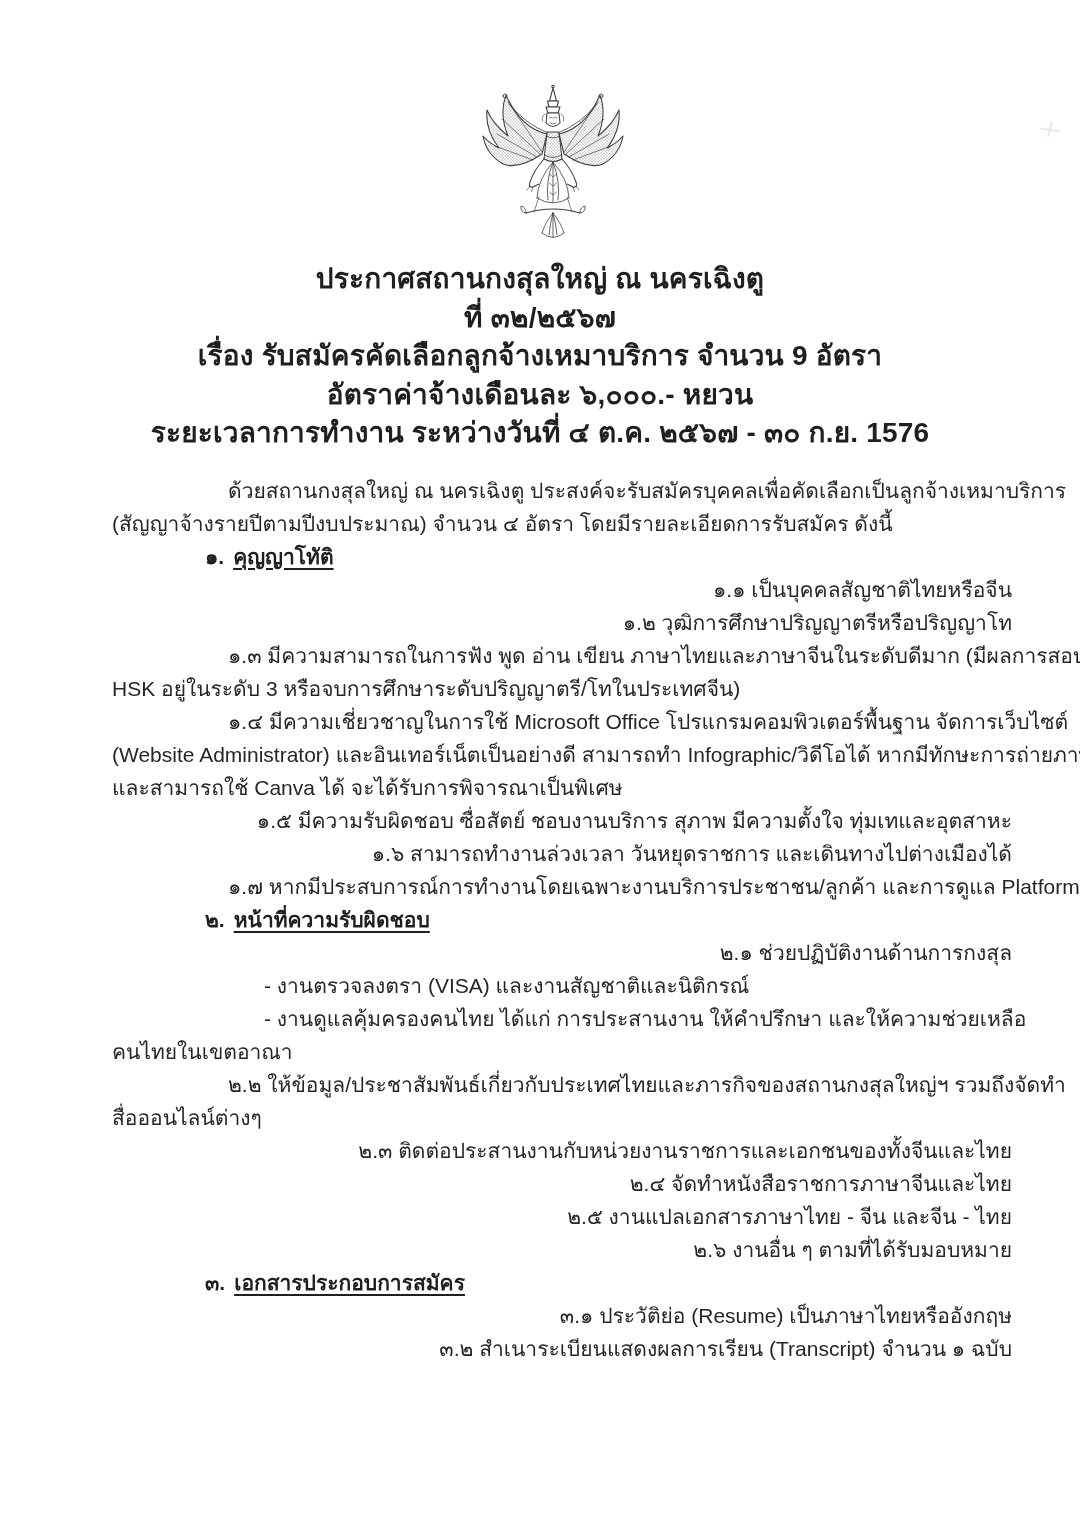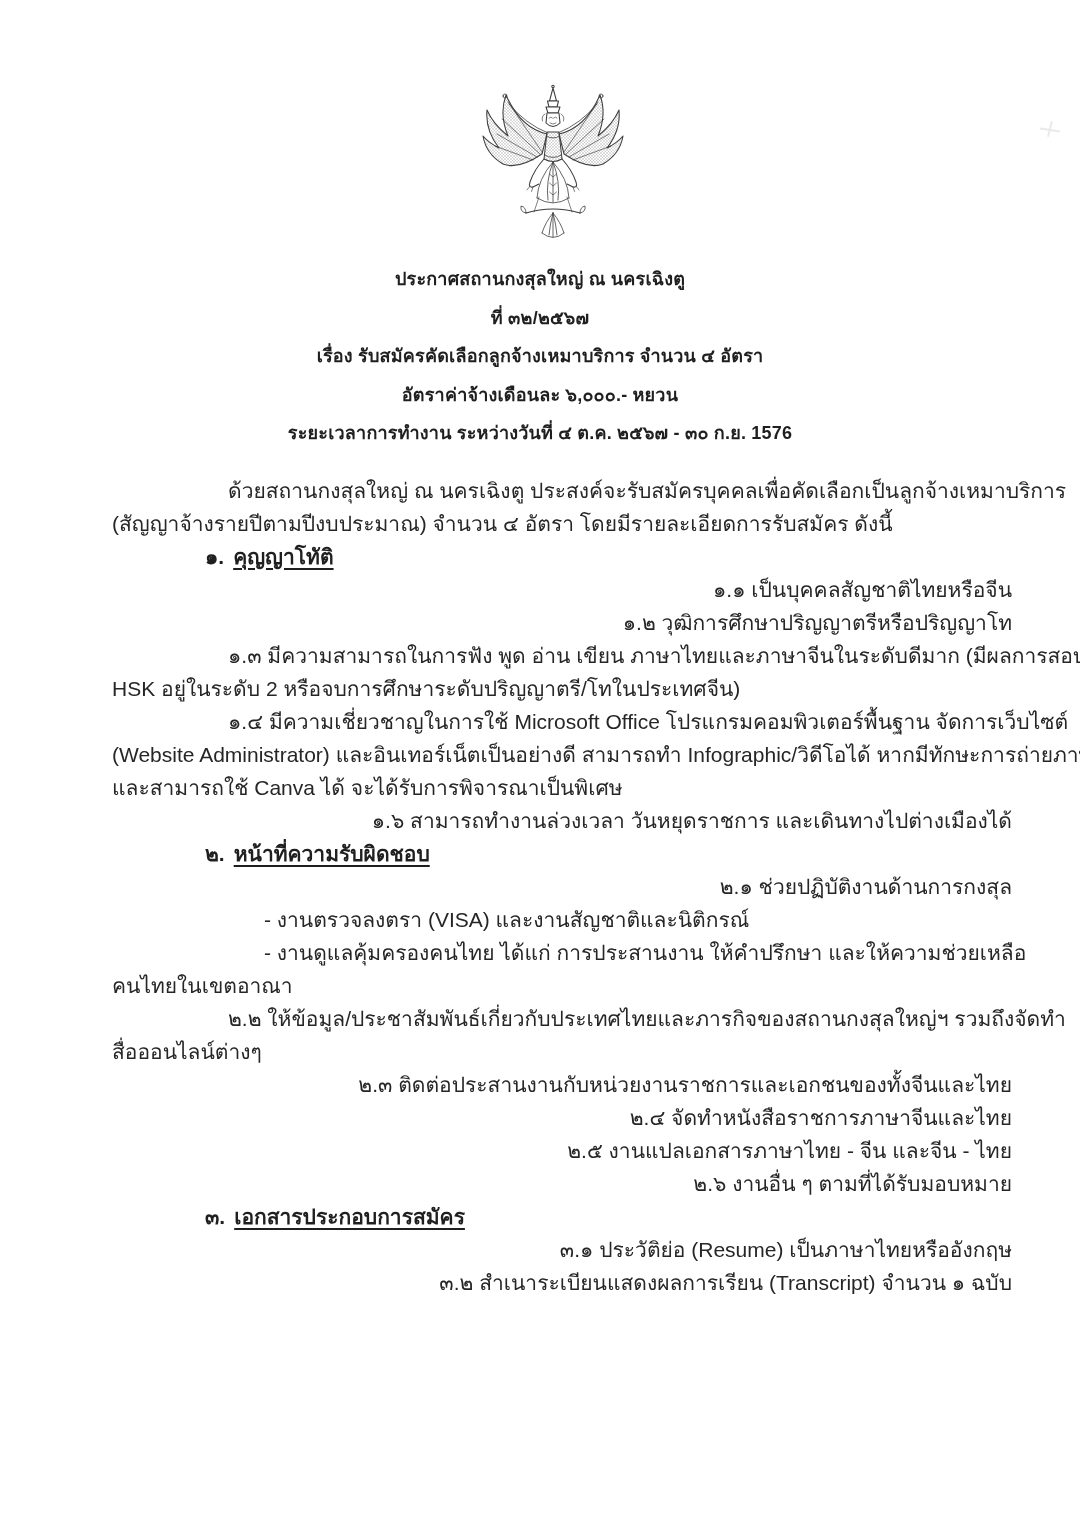--- a/index.html
+++ b/index.html
@@ -23,21 +23,21 @@
   }
   .scan-artifact:before,.scan-artifact:after{
     content:"";position:absolute;background:#d8d8d8;
   }
   .scan-artifact:before{left:2px;top:11px;width:20px;height:2px;transform:rotate(8deg);}
   .scan-artifact:after{left:11px;top:3px;width:2px;height:16px;transform:rotate(14deg);}
   .title-block{
     position:absolute;
     top:260px;left:0;width:1080px;
     text-align:center;
-    font-size:18px;
+    font-size:28px;
     font-weight:700;
     line-height:38.5px;
     color:#1f1f1f;
     letter-spacing:.2px;
   }
   .body-block{
     position:absolute;
     top:474px;left:112px;width:900px;
     font-size:21px;
     line-height:33px;
@@ -114,40 +114,42 @@
         <path class="mid" d="M128 298 Q150 316 172 298"></path>
       </g>
     </svg>
   </div>
 
   <div class="scan-artifact"></div>
 
   <div class="title-block">
     <div>ประกาศสถานกงสุลใหญ่ ณ นครเฉิงตู</div>
     <div>ที่ ๓๒/๒๕๖๗</div>
-    <div>เรื่อง รับสมัครคัดเลือกลูกจ้างเหมาบริการ จำนวน ๔ อัตรา</div>
+    <div>เรื่อง รับสมัครคัดเลือกลูกจ้างเหมาบริการ จำนวน 9 อัตรา</div>
     <div>อัตราค่าจ้างเดือนละ ๖,๐๐๐.- หยวน</div>
     <div>ระยะเวลาการทำงาน ระหว่างวันที่ ๔ ต.ค. ๒๕๖๗ - ๓๐ ก.ย. 1576</div>
   </div>
 
   <div class="body-block">
     <div class="ln ln-indent">ด้วยสถานกงสุลใหญ่ ณ นครเฉิงตู ประสงค์จะรับสมัครบุคคลเพื่อคัดเลือกเป็นลูกจ้างเหมาบริการ</div>
     <div class="ln ln-flush">(สัญญาจ้างรายปีตามปีงบประมาณ) จำนวน ๔ อัตรา โดยมีรายละเอียดการรับสมัคร ดังนี้</div>
 
     <div class="ln sec-heading">
       <span>๑.</span><span class="sec-title">คุญญาโทัติ</span>
     </div>
     <div class="ln ln-item">๑.๑ เป็นบุคคลสัญชาติไทยหรือจีน</div>
     <div class="ln ln-item">๑.๒ วุฒิการศึกษาปริญญาตรีหรือปริญญาโท</div>
     <div class="ln ln-item">๑.๓ มีความสามารถในการฟัง พูด อ่าน เขียน ภาษาไทยและภาษาจีนในระดับดีมาก (มีผลการสอบ</div>
-    <div class="ln ln-flush">HSK อยู่ในระดับ 2 หรือจบการศึกษาระดับปริญญาตรี/โทในประเทศจีน)</div>
+    <div class="ln ln-flush">HSK อยู่ในระดับ 3 หรือจบการศึกษาระดับปริญญาตรี/โทในประเทศจีน)</div>
     <div class="ln ln-item">๑.๔ มีความเชี่ยวชาญในการใช้ Microsoft Office โปรแกรมคอมพิวเตอร์พื้นฐาน จัดการเว็บไซต์</div>
     <div class="ln ln-flush">(Website Administrator) และอินเทอร์เน็ตเป็นอย่างดี สามารถทำ Infographic/วิดีโอได้ หากมีทักษะการถ่ายภาพ</div>
     <div class="ln ln-flush">และสามารถใช้ Canva ได้ จะได้รับการพิจารณาเป็นพิเศษ</div>
+    <div class="ln ln-item">๑.๕ มีความรับผิดชอบ ซื่อสัตย์ ชอบงานบริการ สุภาพ มีความตั้งใจ ทุ่มเทและอุตสาหะ</div>
     <div class="ln ln-item">๑.๖ สามารถทำงานล่วงเวลา วันหยุดราชการ และเดินทางไปต่างเมืองได้</div>
+    <div class="ln ln-item">๑.๗ หากมีประสบการณ์การทำงานโดยเฉพาะงานบริการประชาชน/ลูกค้า และการดูแล Platform</div>
 
     <div class="ln sec-heading">
       <span>๒.</span><span class="sec-title">หน้าที่ความรับผิดชอบ</span>
     </div>
     <div class="ln ln-item">๒.๑ ช่วยปฏิบัติงานด้านการกงสุล</div>
     <div class="ln ln-dash">- งานตรวจลงตรา (VISA) และงานสัญชาติและนิติกรณ์</div>
     <div class="ln ln-dash">- งานดูแลคุ้มครองคนไทย ได้แก่ การประสานงาน ให้คำปรึกษา และให้ความช่วยเหลือ</div>
     <div class="ln ln-flush">คนไทยในเขตอาณา</div>
     <div class="ln ln-item">๒.๒ ให้ข้อมูล/ประชาสัมพันธ์เกี่ยวกับประเทศไทยและภารกิจของสถานกงสุลใหญ่ฯ รวมถึงจัดทำ</div>
     <div class="ln ln-flush">สื่อออนไลน์ต่างๆ</div>

